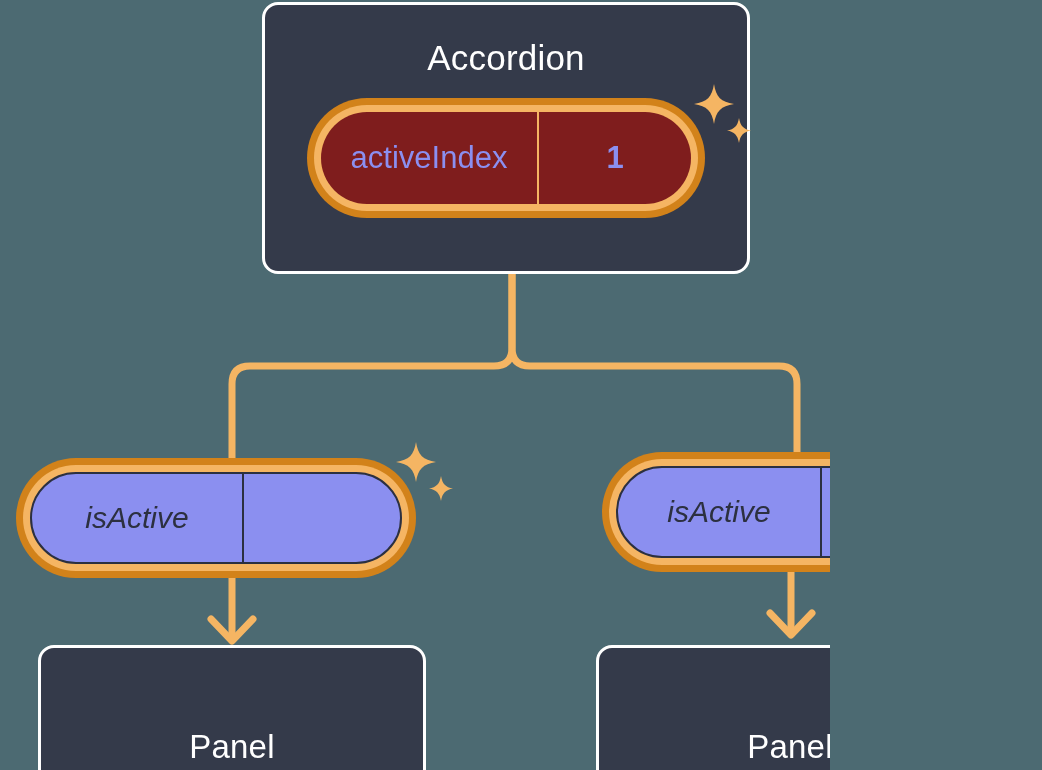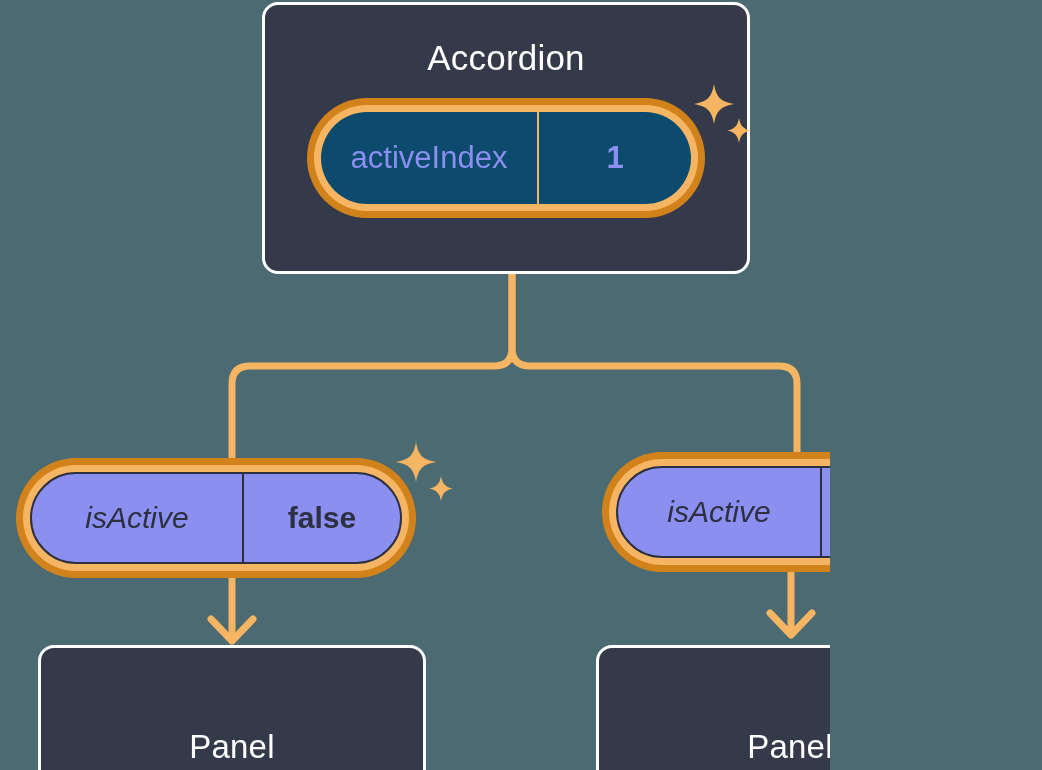--- a/index.html
+++ b/index.html
@@ -81,21 +81,21 @@
     display: flex;
     align-items: center;
     justify-content: center;
     white-space: nowrap;
     box-sizing: border-box;
   }
 
   
   #pill-activeindex { left: 307px; top: 98px; width: 398px; height: 120px; }
   #pill-activeindex .pill-body {
-    background: #0c4a6e;
+    background: #7f1d1d;
   }
   #pill-activeindex .pill-key {
     flex: 0 0 218px;
     color: #8b8ff0;
     font-size: 31px;
     border-right: 2px solid #f5b563;
   }
   #pill-activeindex .pill-val {
     flex: 1;
     color: #8b8ff0;
@@ -170,21 +170,20 @@
     <svg width="62" height="66" viewBox="0 0 62 66">
       <path fill="#f5b563" d="M22 0 C24 13 29 18 42 20 C29 22 24 27 22 40 C20 27 15 22 2 20 C15 18 20 13 22 0 Z"></path>
       <path fill="#f5b563" d="M47 34 C48.4 42 51.6 45.2 59 46.6 C51.6 48 48.4 51.2 47 59 C45.6 51.2 42.4 48 35 46.6 C42.4 45.2 45.6 42 47 34 Z"></path>
     </svg>
   </div>
 
   <div class="pill pill-leaf" id="pill-isactive-left">
     <div class="pill-mid">
       <div class="pill-body">
         <div class="pill-key">isActive</div>
-        <div class="pill-val">false</div>
       </div>
     </div>
   </div>
 
   <div class="sparkles" id="sparkles-left">
     <svg width="62" height="66" viewBox="0 0 62 66">
       <path fill="#f5b563" d="M22 0 C24 13 29 18 42 20 C29 22 24 27 22 40 C20 27 15 22 2 20 C15 18 20 13 22 0 Z"></path>
       <path fill="#f5b563" d="M47 34 C48.4 42 51.6 45.2 59 46.6 C51.6 48 48.4 51.2 47 59 C45.6 51.2 42.4 48 35 46.6 C42.4 45.2 45.6 42 47 34 Z"></path>
     </svg>
   </div>

